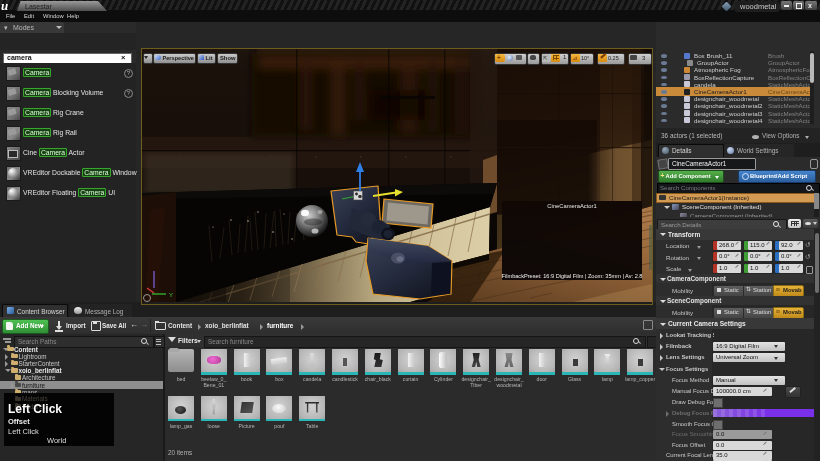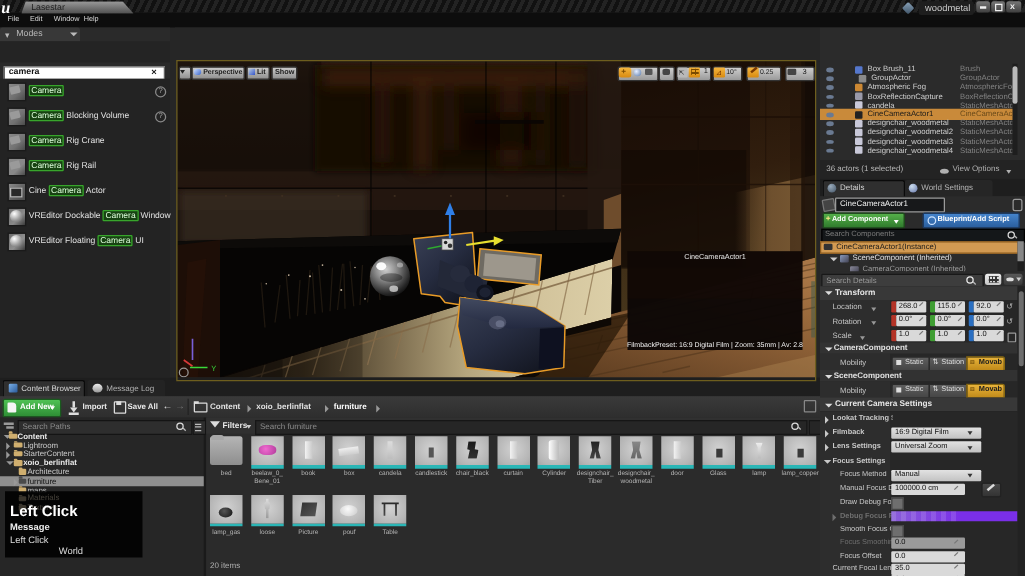--- a/index.html
+++ b/index.html
@@ -735,16 +735,16 @@
 <div class="abs" style="left:814px;top:229px;width:6px;height:232px;background:#222;"></div>
 <div class="abs" style="left:815px;top:233px;width:4px;height:60px;background:#6e6e6e;border-radius:2px;"></div>
 </div>
 
 <div class="abs" style="left:4px;top:392.5px;width:110px;height:53px;background:rgba(2,2,2,0.93);"></div>
 <div class="fold" style="left:14.5px;top:396.9px;background:#3a352c;"></div>
 <div class="tx" style="left:22px;top:395.4px;color:#45413a;font-size:6.3px;">Materials</div>
 <div class="fold" style="left:14.5px;top:404.1px;background:#3a352c;"></div>
 <div class="tx" style="left:22px;top:402.6px;color:#45413a;font-size:6.3px;">Textures</div>
 <div class="tx" style="left:8px;top:402px;color:#fff;font-size:12px;font-weight:bold;">Left Click</div>
-<div class="tx" style="left:8px;top:417px;color:#eee;font-size:7.5px;font-weight:bold;">Message</div>
+<div class="tx" style="left:8px;top:417px;color:#eee;font-size:7.5px;font-weight:bold;">Offset</div>
 <div class="tx" style="left:8px;top:427px;color:#ddd;font-size:7.5px;">Left Click</div>
 <div class="tx" style="left:47px;top:436px;color:#ddd;font-size:7.5px;">World</div>
 
 </div>
 </body></html>

